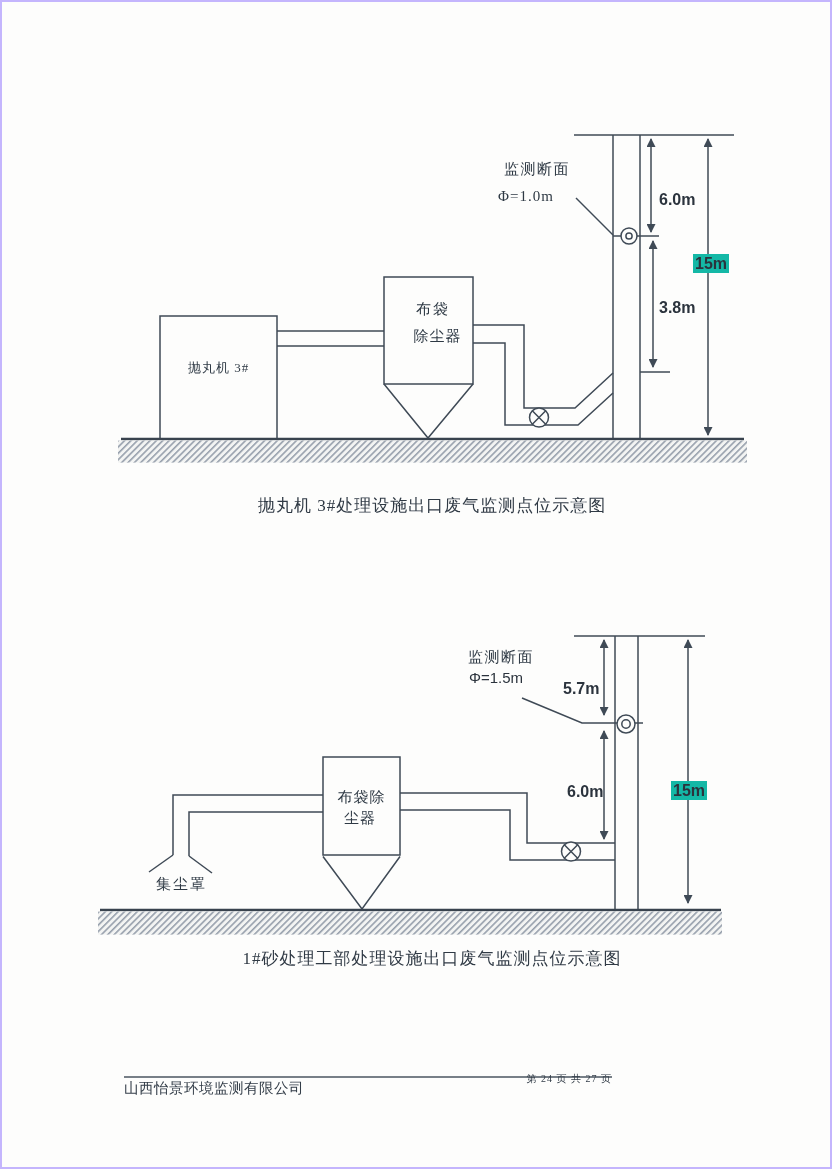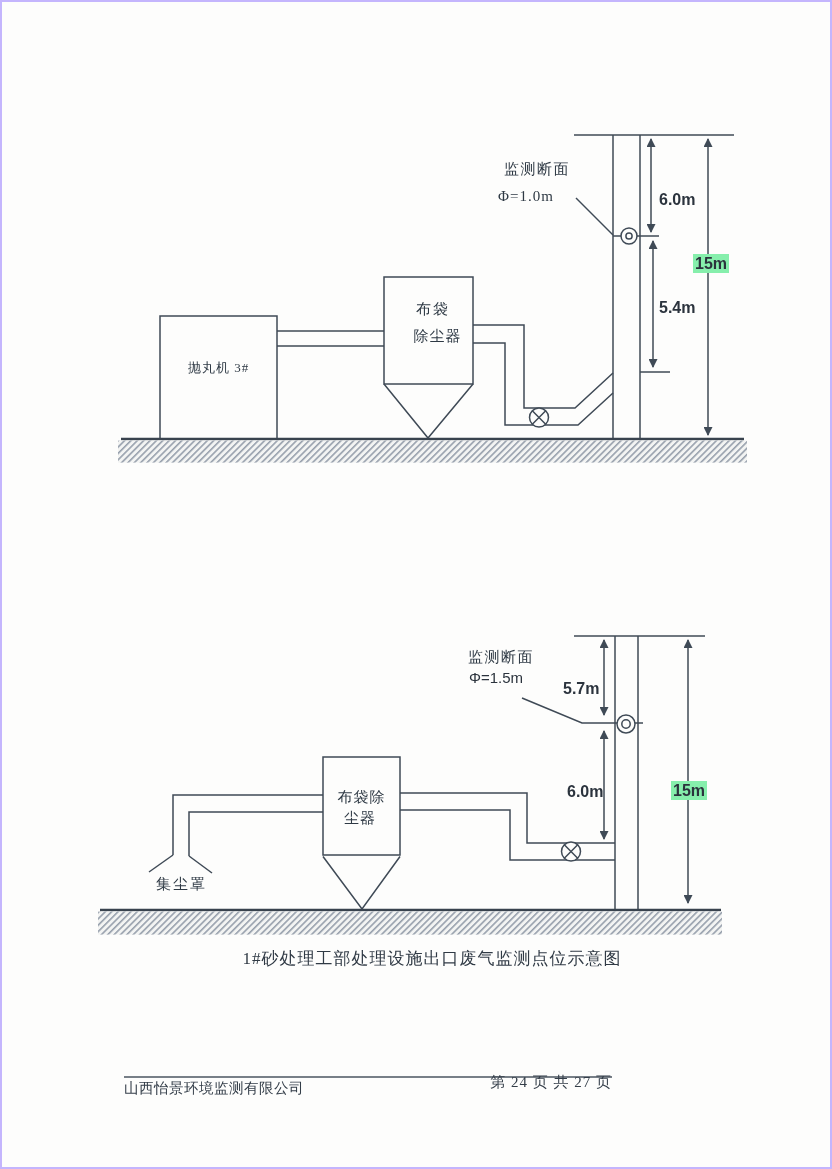--- a/index.html
+++ b/index.html
@@ -27,23 +27,23 @@
     color:#2b333d;
   }
   .center{text-align:center;}
   .caption{
     left:30px;width:800px;
     text-align:center;
     font-size:17px;
     letter-spacing:1px;
     color:#303a45;
   }
-  .whitebg{background:#86efac;padding:0 2px;}
+  .whitebg{background:#14b8a6;padding:0 2px;}
   .footer-company{left:122px;top:1078px;font-size:14.5px;letter-spacing:0.5px;color:#333d48;}
-  .footer-page{left:430px;top:1071px;width:180px;text-align:right;font-size:15px;letter-spacing:1px;color:#333d48;}
+  .footer-page{left:430px;top:1071px;width:180px;text-align:right;font-size:10px;letter-spacing:1px;color:#333d48;}
 </style>
 </head>
 <body>
 
 <div class="page">
 
   <svg class="linework" width="832" height="1169" viewBox="0 0 832 1169">
     <defs>
       <marker id="ah" viewBox="0 0 10 10" refX="9" refY="5" markerWidth="7" markerHeight="6" orient="auto-start-reverse">
         <path d="M0,0 L10,5 L0,10 z" fill="#3f4a56"></path>
@@ -155,27 +155,28 @@
       </g>
     </g>
 
     <path d="M122,1075 H610" stroke="#4a5560" stroke-width="1.3" fill="none"></path>
   </svg>
 
   <div class="lbl cjk" style="left:502px;top:158px;font-size:15px;letter-spacing:1.5px;">监测断面</div>
   <div class="lbl cjk" style="left:496px;top:185px;font-size:15px;letter-spacing:1px;">Φ=1.0m</div>
 
   <div class="lbl dim" style="left:657px;top:188px;font-size:16px;">6.0m</div>
-  <div class="lbl dim" style="left:657px;top:296px;font-size:16px;">5.4m</div>
+  <div class="lbl dim" style="left:657px;top:296px;font-size:16px;">3.8m</div>
   <div class="lbl dim whitebg" style="left:691px;top:252px;font-size:16px;">15m</div>
 
   <div class="lbl cjk center" style="left:158px;top:358px;width:117px;font-size:13px;letter-spacing:1px;">抛丸机 3#</div>
   <div class="lbl cjk center" style="left:382px;top:298px;width:98px;font-size:15px;letter-spacing:2px;">布袋</div>
   <div class="lbl cjk center" style="left:382px;top:325px;width:107px;font-size:15px;letter-spacing:1px;">除尘器</div>
 
+  <div class="lbl cjk caption" style="top:494px;">抛丸机 3#处理设施出口废气监测点位示意图</div>
 
   <div class="lbl cjk" style="left:466px;top:646px;font-size:15px;letter-spacing:1.5px;">监测断面</div>
   <div class="lbl dim" style="left:467px;top:667px;font-size:15px;font-weight:500;">Φ=1.5m</div>
 
   <div class="lbl dim" style="left:561px;top:677px;font-size:16px;">5.7m</div>
   <div class="lbl dim" style="left:565px;top:780px;font-size:16px;">6.0m</div>
   <div class="lbl dim whitebg" style="left:669px;top:779px;font-size:16px;">15m</div>
 
   <div class="lbl cjk center" style="left:321px;top:786px;width:77px;font-size:15px;letter-spacing:1px;">布袋除</div>
   <div class="lbl cjk center" style="left:321px;top:807px;width:74px;font-size:15px;letter-spacing:1px;">尘器</div>

